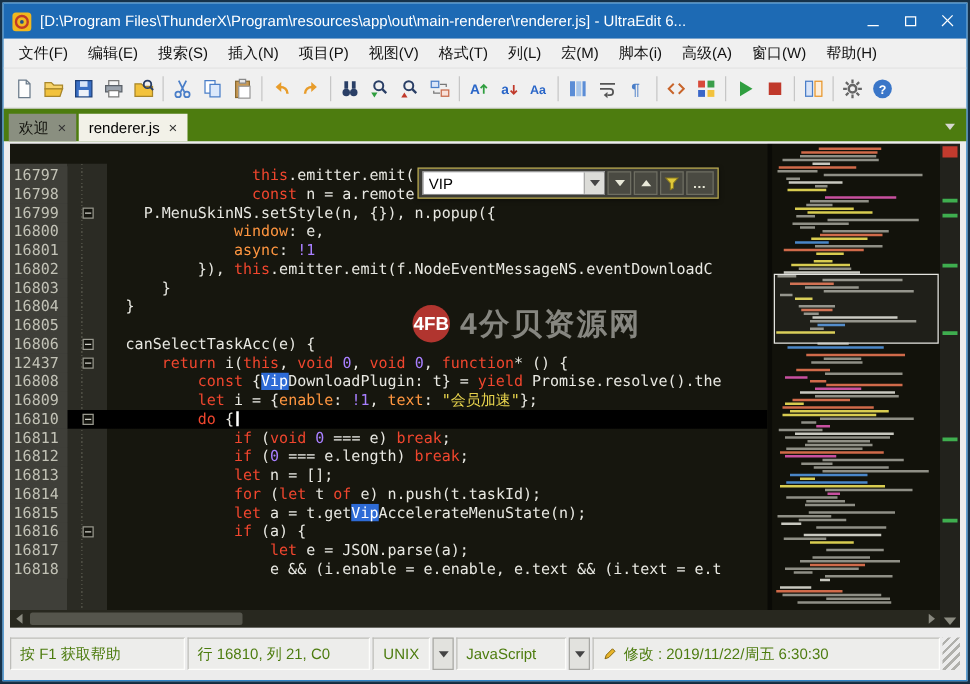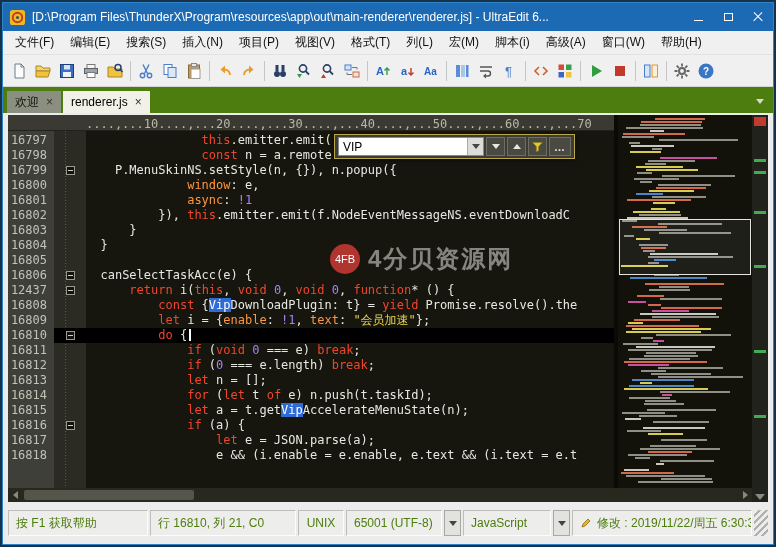--- a/index.html
+++ b/index.html
@@ -56,21 +56,21 @@
   .foldbox::after { content:""; position:absolute; left:1px; right:1px; top:3px; height:1px; background:#d0d0c8; }
   .codeln { white-space:pre; flex:1; overflow:hidden; }
   .pl { color:#e8e8e2; } .kw { color:#f0462e; } .prop { color:#ff9640; }
   .num { color:#a87fff; } .str { color:#e8d44d; }
   .hl { background:#2e6bd6; color:#fff; }
   .caret { display:inline-block; width:2px; height:12px; background:#fff; vertical-align:-2px; margin-left:2px; }
 
   
   .watermark { position:absolute; left:322px; top:112px; z-index:4; pointer-events:none; }
   .wm-row { display:flex; align-items:center; gap:8px; }
-  .wm-logo { width:30px; height:30px; border-radius:50%; background:rgba(204,59,53,.85); color:#fff; font-size:11px; font-weight:normal; display:flex; align-items:center; justify-content:center; }
+  .wm-logo { width:30px; height:30px; border-radius:50%; background:rgba(204,59,53,.85); color:#fff; font-size:15px; font-weight:bold; display:flex; align-items:center; justify-content:center; }
   .wm-text { font-size:24px; font-weight:bold; color:rgba(228,228,222,.55); letter-spacing:2px; white-space:nowrap; }
   .wm-url { text-align:right; font-size:11px; color:rgba(215,215,210,.45); margin-top:1px; }
 
   
   .findbar { position:absolute; left:326px; top:3px; height:25px; z-index:10; display:flex; align-items:center; gap:2px;
       background:#3c3c36; border:1px solid #b8a84a; padding:1px 3px; box-shadow:0 1px 4px rgba(0,0,0,.6); }
   .combo { display:flex; height:19px; border:1px solid #888; background:#fff; }
   .find-input { width:128px; height:17px; border:none; outline:none; font:12px "Liberation Sans",sans-serif; padding:0 4px; color:#000; background:#fff; }
   .combo-dd { width:16px; background:#dcdcd8; border-left:1px solid #aaa; display:flex; align-items:center; justify-content:center; }
   .fbtn { width:19px; height:19px; background:#4a4a42; border:1px solid #6e6e62; display:flex; align-items:center; justify-content:center; color:#e8e8d8; font-size:11px; }
@@ -345,23 +345,20 @@
       <div class="tab active">
         <span class="tab-label">renderer.js</span>
         <span class="tab-close">×</span>
       </div>
       <div class="tabdd">
       <span class="tri-down"></span>
     </div>
   </div>
 
   <div class="editor">
-    <div class="ruler">
-      <span class="ruler-text">....,...10....,...20....,...30....,...40....,...50....,...60....,...70</span>
-    </div>
 
     <div class="codeviewport">
       <div class="foldguide"></div>
       <div class="rows">
           <div class="row">
             <div class="ln">16797</div>
             <div class="foldcol"></div>
             <div class="codeln"><span class="pl">                </span><span class="kw">this</span><span class="pl">.emitter.emit(</span></div>
           </div>
           <div class="row">
@@ -648,21 +645,20 @@
         </div>
     </div>
   </div>
 
   <div class="statusgap"></div>
 
   <div class="statusbar">
     <div class="seg seg-help">按 F1 获取帮助</div>
     <div class="seg seg-pos">行 16810, 列 21, C0</div>
     <div class="seg seg-unix">UNIX</div>
-    <div class="seg seg-enc">65001 (UTF-8)</div>
     <div class="dd">
         <span class="tri-down dark"></span>
       </div>
     <div class="seg seg-lang">JavaScript</div>
     <div class="dd">
         <span class="tri-down dark"></span>
       </div>
     <div class="seg seg-mod">
       <svg class="modicon" viewBox="0 0 12 12">
         <path d="M2 10l1-3 5-5 2 2-5 5z" fill="#e8b42a" stroke="#8a6a10" stroke-width="0.8"></path>

